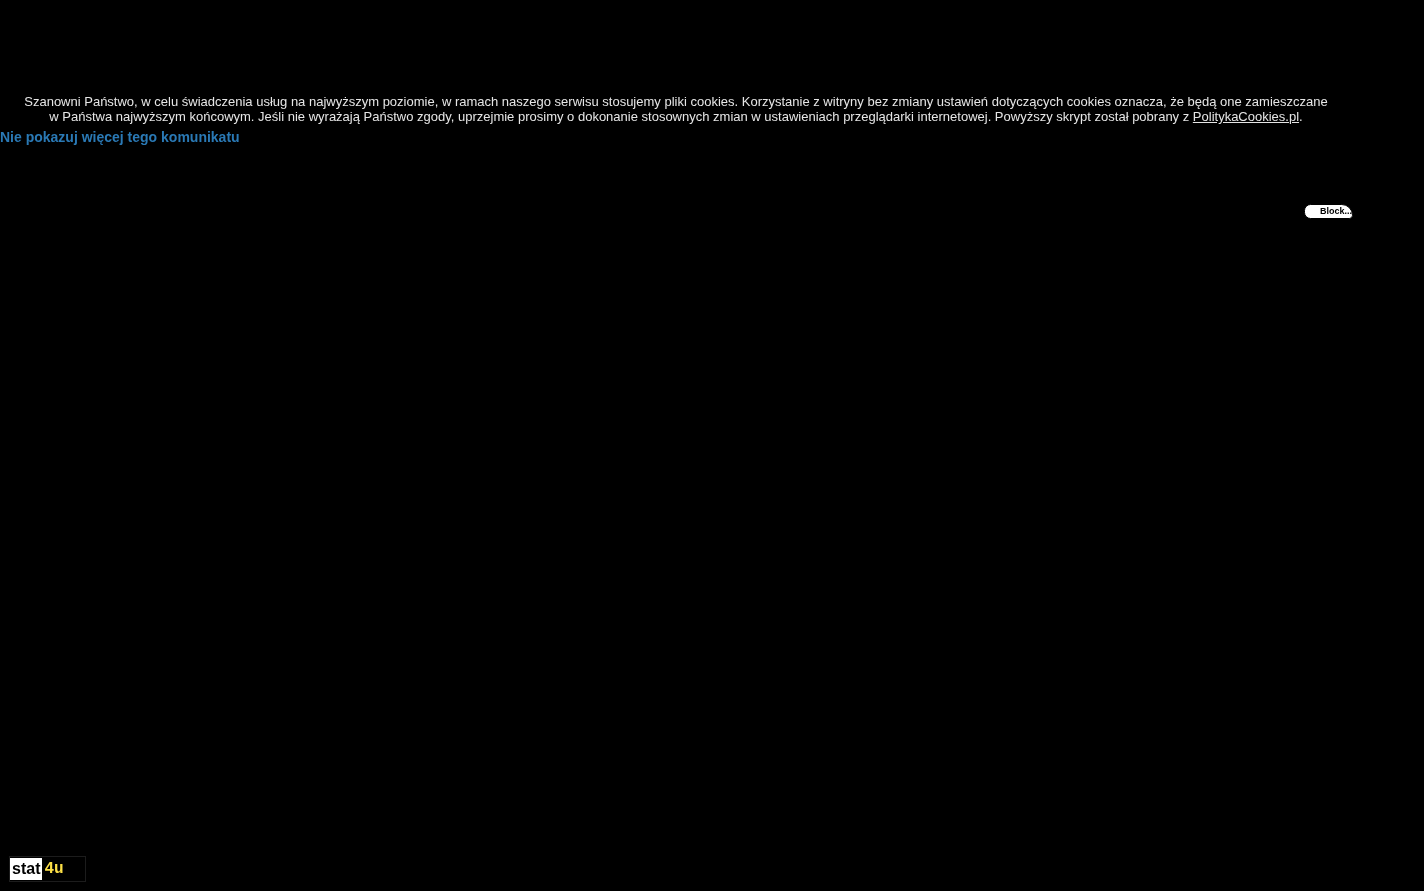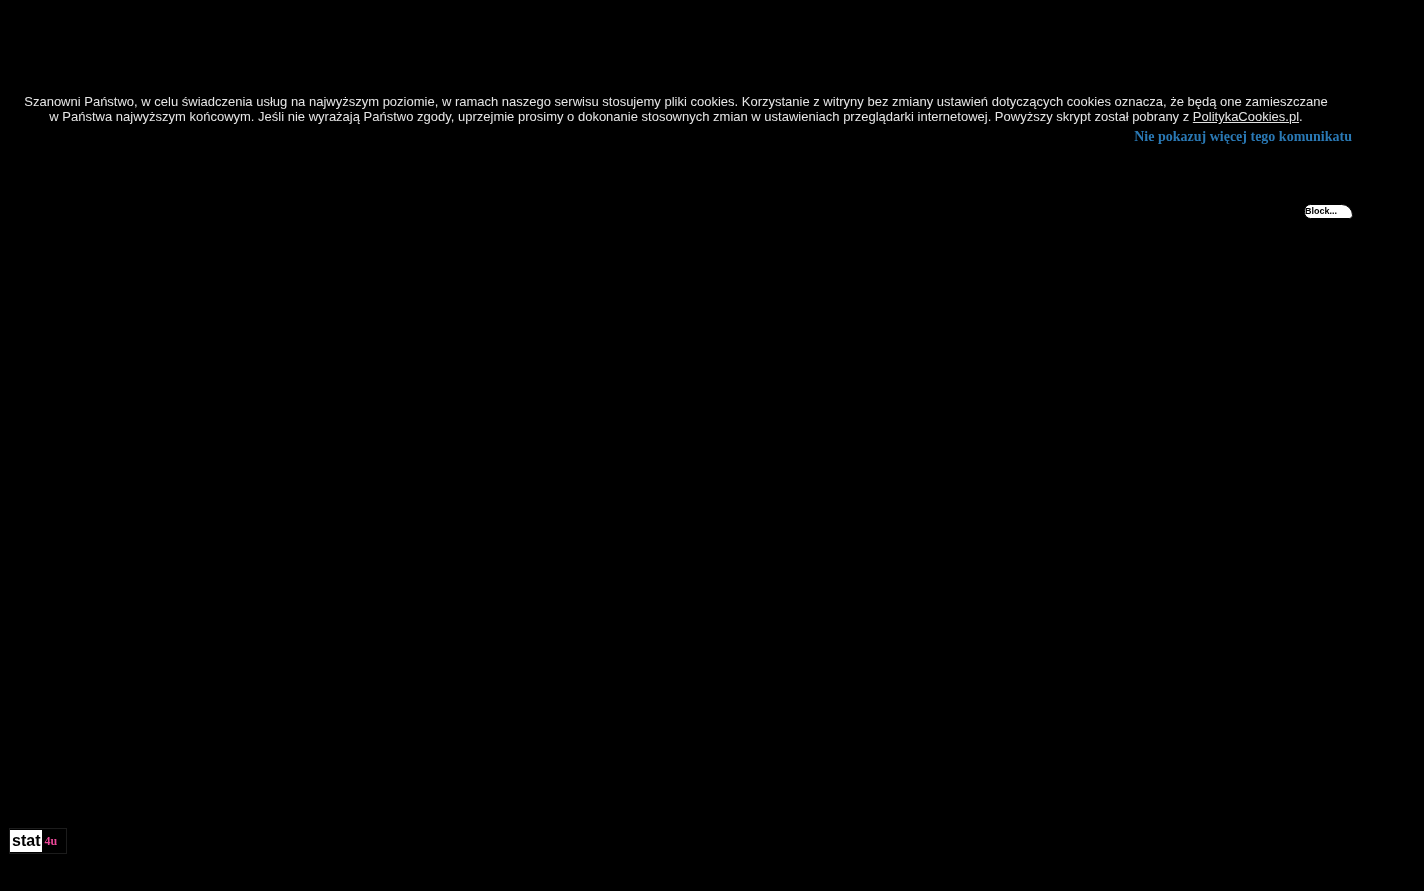--- a/index.html
+++ b/index.html
@@ -32,76 +32,75 @@
   .cookie-notice a.policy-link {
     color: #e5e5e5;
     text-decoration: underline;
     cursor: pointer;
   }
   .dismiss-link {
     position: absolute;
     top: 129px;
     left: 0;
     width: 100%;
-    text-align: right;
+    text-align: left;
     color: #2a79b5;
     font-size: 14px;
     line-height: 16px;
     font-weight: bold;
     cursor: pointer;
-    font-family: Liberation Serif, serif;
   }
   
   .block-btn {
     position: absolute;
     left: 1304px;
     top: 204px;
     width: 47px;
     height: 13px;
     background: #ffffff;
     border: 1px solid #000000;
     border-radius: 7px 12px 4px 7px;
     color: #000000;
     font-size: 9px;
     font-weight: bold;
     line-height: 13px;
-    text-align: left;
+    text-align: right;
     cursor: pointer;
     box-sizing: content-box;
   }
   
   .stat-badge {
     position: absolute;
     left: 9px;
-    top: 828px;
+    top: 856px;
     height: 24px;
     display: flex;
     align-items: center;
     background: #000000;
     border: 1px solid #1c1c1c;
     cursor: pointer;
-    padding-right: 8px;
+    padding-right: 20px;
   }
   .stat-badge .stat-part {
     background: #ffffff;
     color: #000000;
     font-weight: bold;
     font-size: 16px;
     line-height: 22px;
     padding: 0 2px;
     font-family: "Liberation Sans", sans-serif;
   }
   .stat-badge .fouru-part {
     background: #000000;
-    color: #ec4899;
+    color: #fde047;
     font-weight: bold;
-    font-size: 12px;
+    font-size: 16px;
     line-height: 22px;
     padding: 0 1px 0 2px;
-    font-family: Liberation Serif, serif;
+    font-family: Liberation Mono, monospace;
   }
 </style>
 </head>
 <body>
 
 <div class="page">
 
   <div class="cookie-notice">
     <span>Szanowni Państwo, w celu świadczenia usług na najwyższym poziomie, w ramach naszego serwisu stosujemy pliki cookies. Korzystanie z witryny bez zmiany ustawień dotyczących cookies oznacza, że będą one zamieszczane</span><br>
     <span>w Państwa najwyższym końcowym. Jeśli nie wyrażają Państwo zgody, uprzejmie prosimy o dokonanie stosownych zmian w ustawieniach przeglądarki internetowej. Powyższy skrypt został pobrany z </span><a class="policy-link">PolitykaCookies.pl</a><span>.</span>

